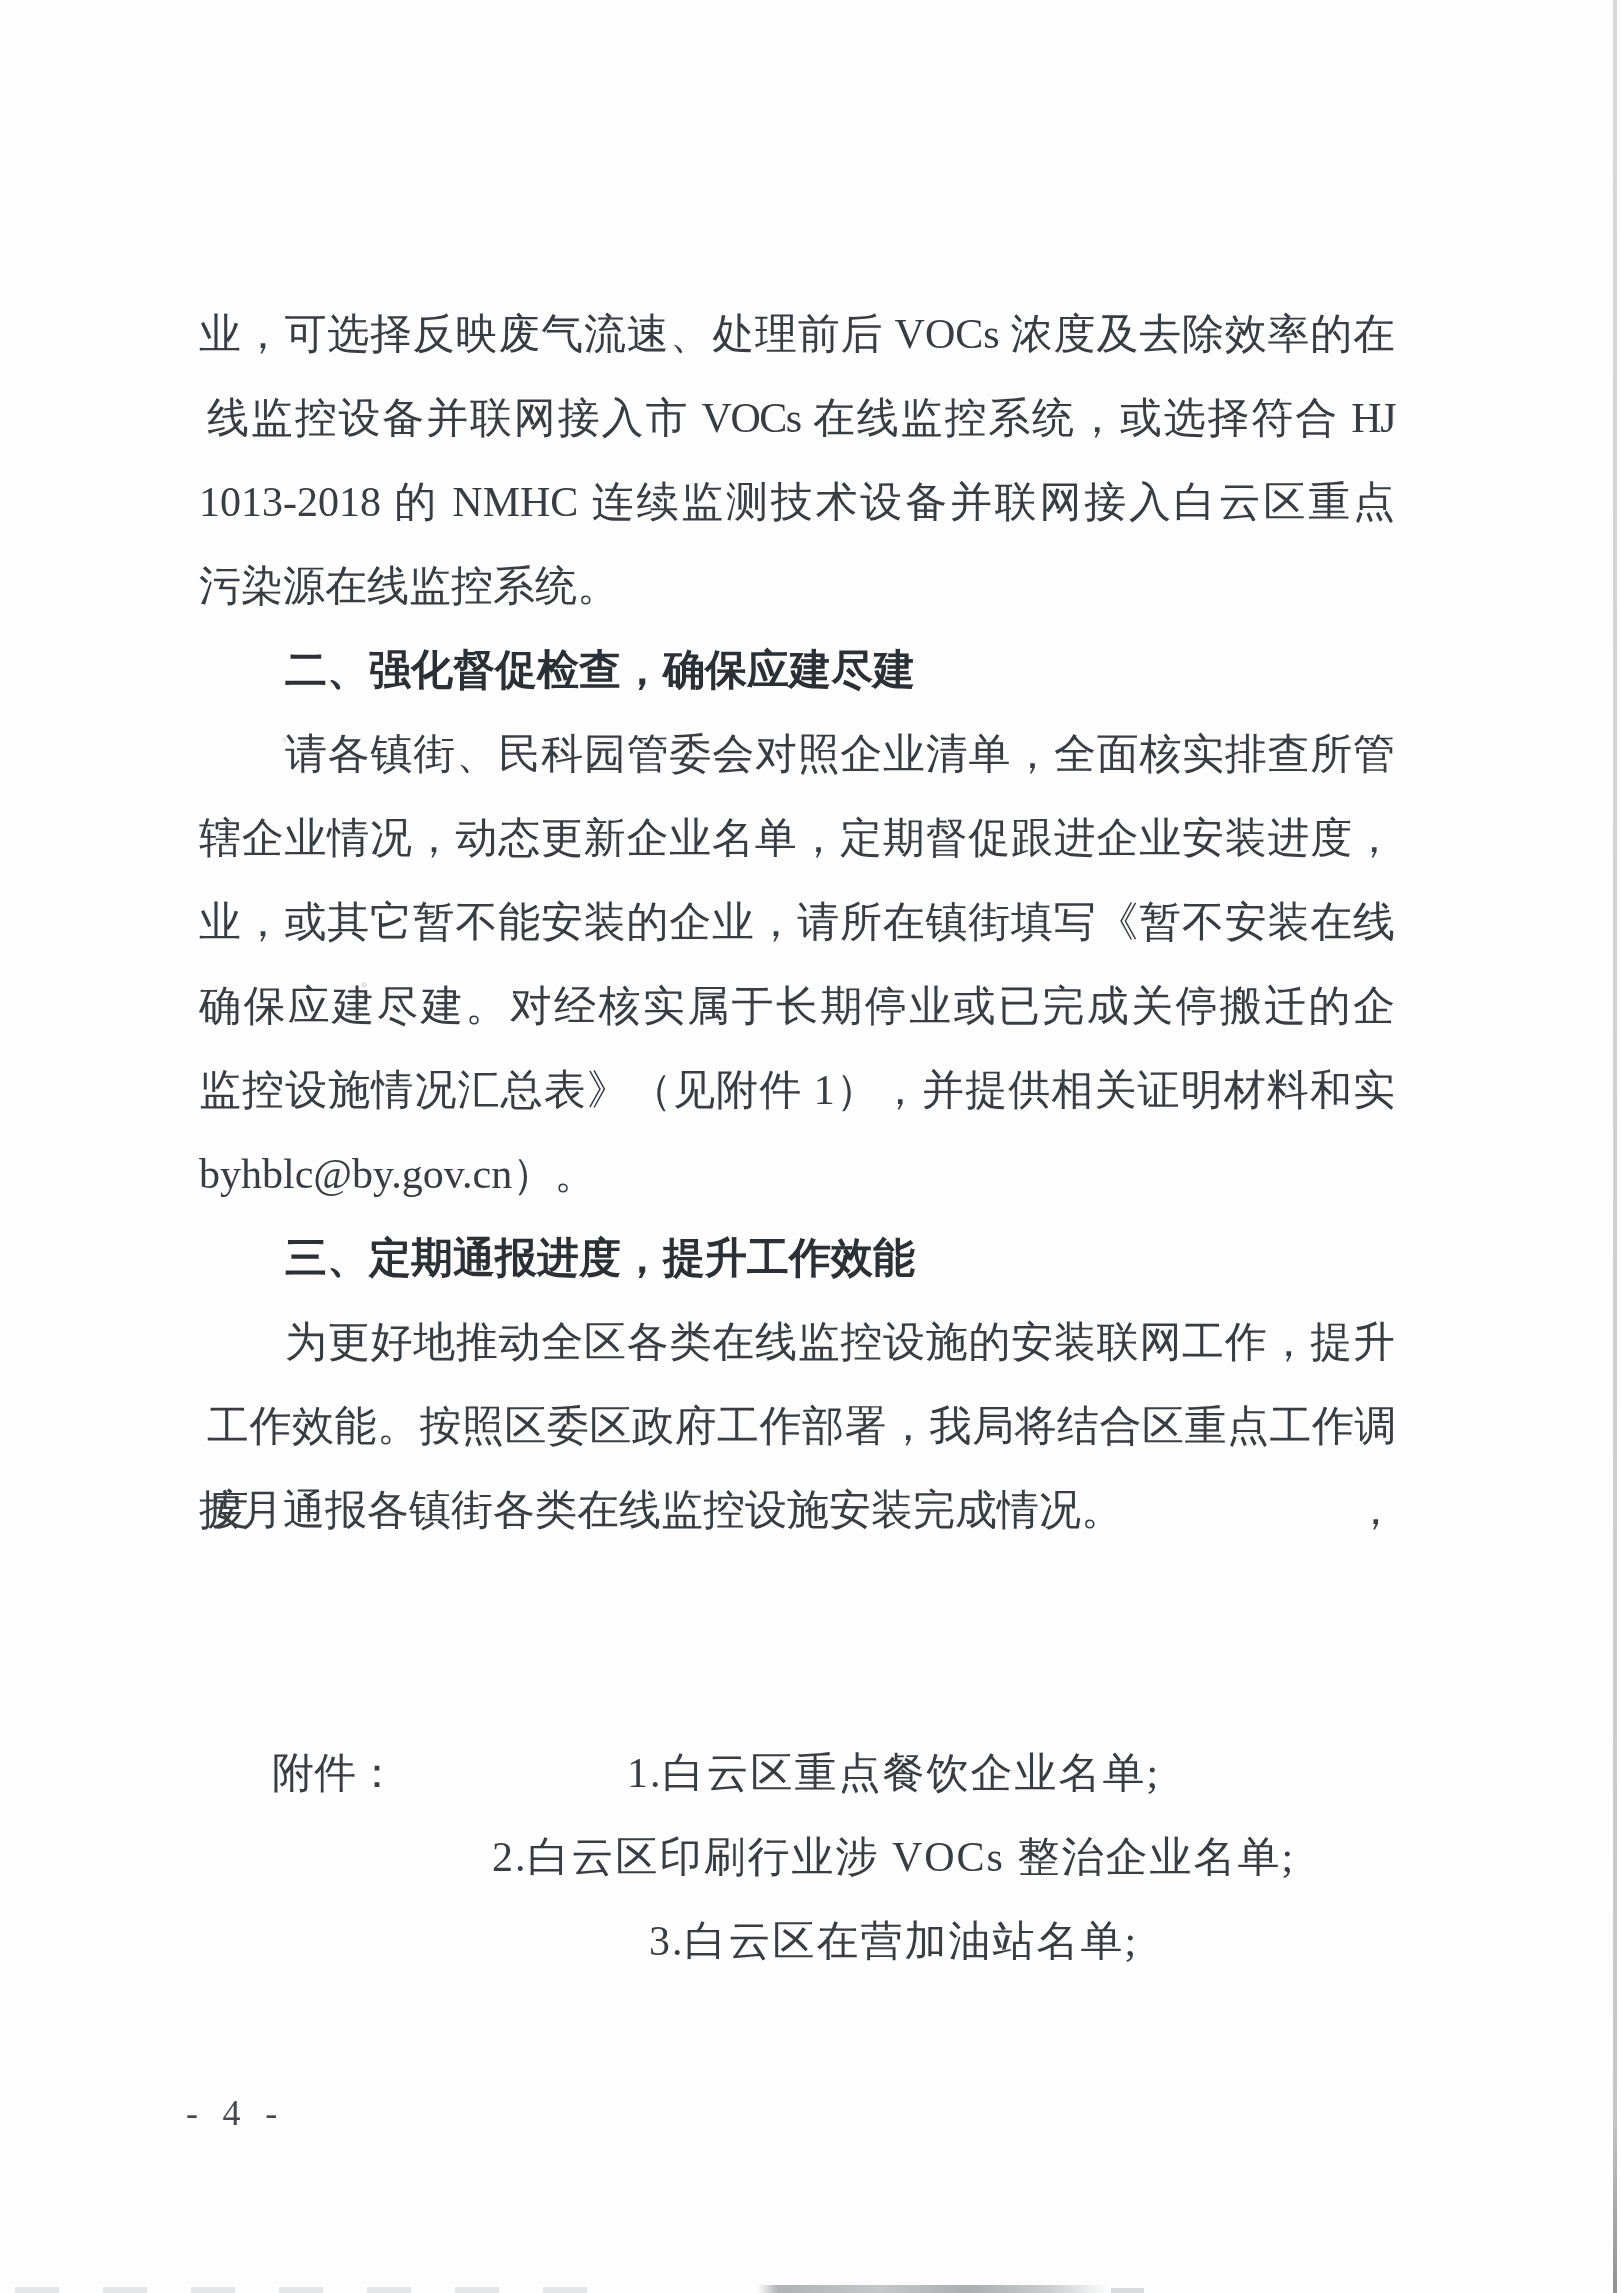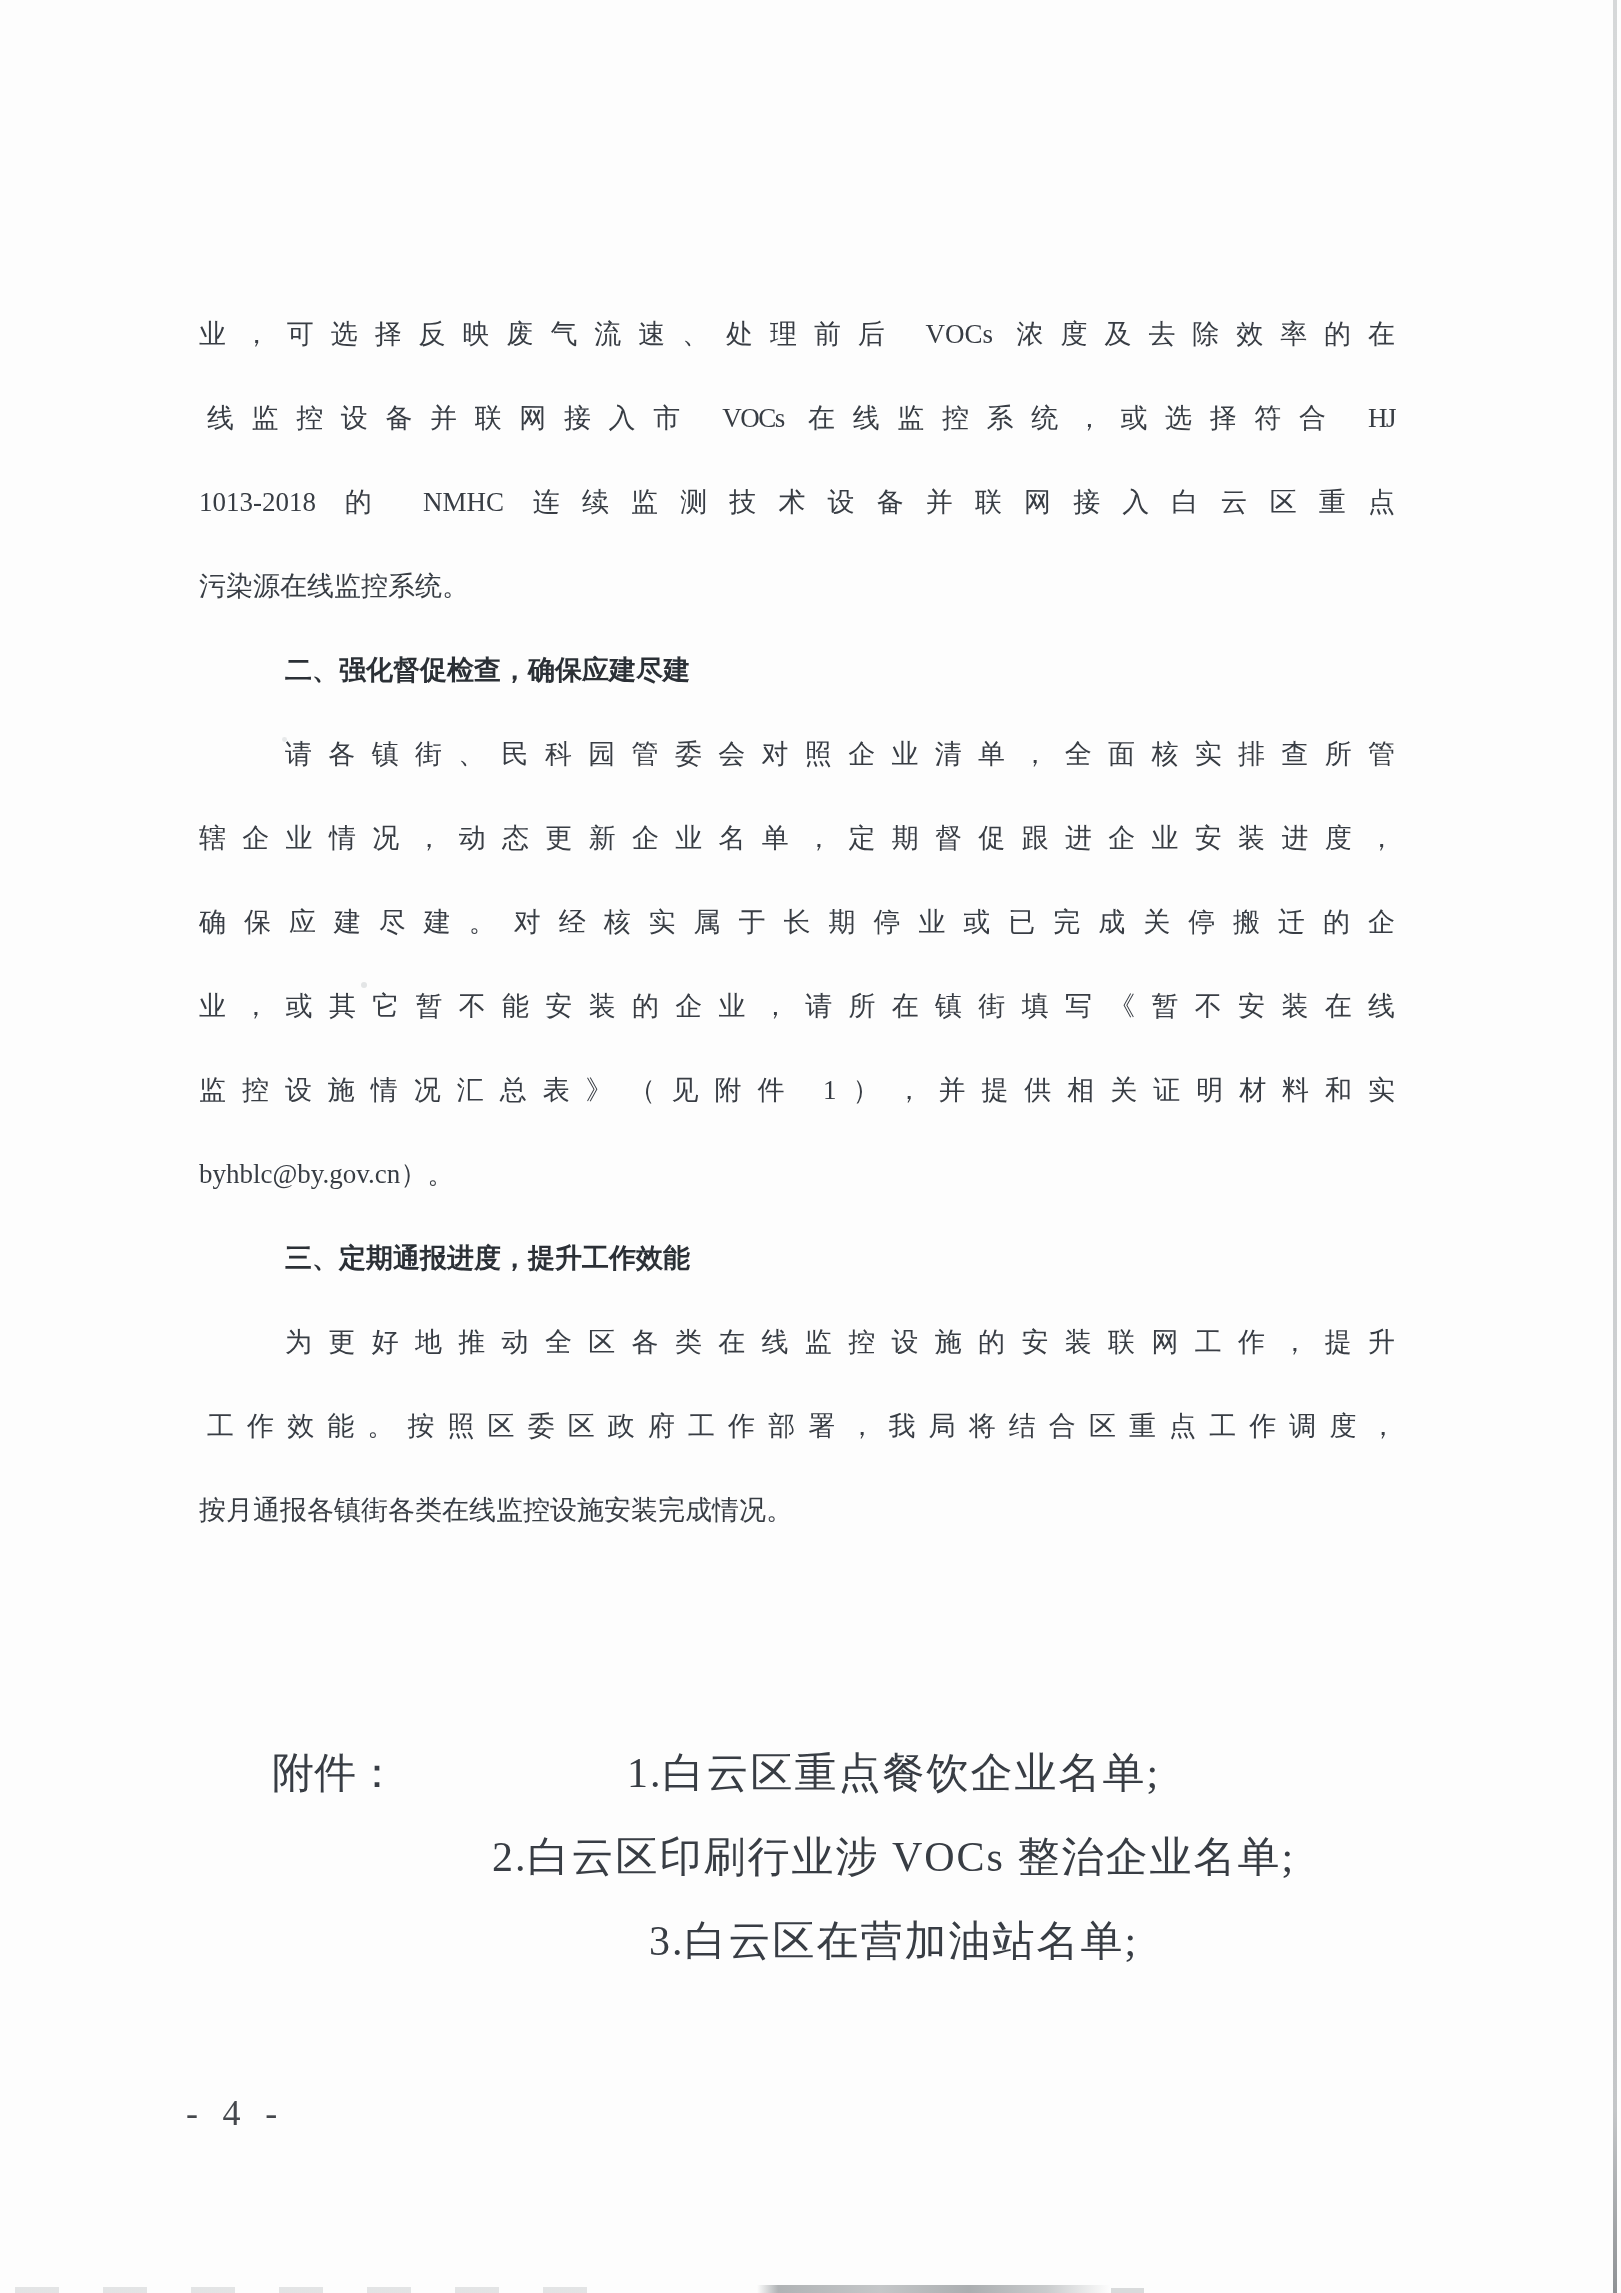--- a/index.html
+++ b/index.html
@@ -20,21 +20,21 @@
   
   .body-text {
     position: absolute;
     left: 199px;
     top: 292px;
     width: 1196px;
   }
   .line {
     height: 84px;
     line-height: 84px;
-    font-size: 27px;
+    font-size: 42px;
     white-space: pre-wrap;
     color: #383d44;
   }
   .line.j {
     text-align: justify;
     text-align-last: justify;
     text-justify: inter-character;
   }
   .line.ind { text-indent: 86px; }
   .line.h {
@@ -142,22 +142,22 @@
 <div class="page">
 
   <main class="body-text" id="lines">
       <div class="line j">业，可选择反映废气流速、处理前后 VOCs 浓度及去除效率的在</div>
       <div class="line j tight">线监控设备并联网接入市 VOCs 在线监控系统，或选择符合 HJ</div>
       <div class="line j">1013-2018 的 NMHC 连续监测技术设备并联网接入白云区重点</div>
       <div class="line">污染源在线监控系统。</div>
       <div class="line h ind">二、强化督促检查，确保应建尽建</div>
       <div class="line ind j">请各镇街、民科园管委会对照企业清单，全面核实排查所管</div>
       <div class="line j">辖企业情况，动态更新企业名单，定期督促跟进企业安装进度，</div>
+      <div class="line j">业，或其它暂不能安装的企业，请所在镇街填写《暂不安装在线</div>
       <div class="line j">确保应建尽建。对经核实属于长期停业或已完成关停搬迁的企</div>
-      <div class="line j">业，或其它暂不能安装的企业，请所在镇街填写《暂不安装在线</div>
       <div class="line j">监控设施情况汇总表》（见附件 1），并提供相关证明材料和实</div>
       <div class="line">byhblc@by.gov.cn）。</div>
       <div class="line h ind">三、定期通报进度，提升工作效能</div>
       <div class="line ind j">为更好地推动全区各类在线监控设施的安装联网工作，提升</div>
       <div class="line j tight">工作效能。按照区委区政府工作部署，我局将结合区重点工作调度，</div>
       <div class="line">按月通报各镇街各类在线监控设施安装完成情况。</div>
     </main>
 
   <section class="attachments">
     <span class="attach-label">附件：</span>

